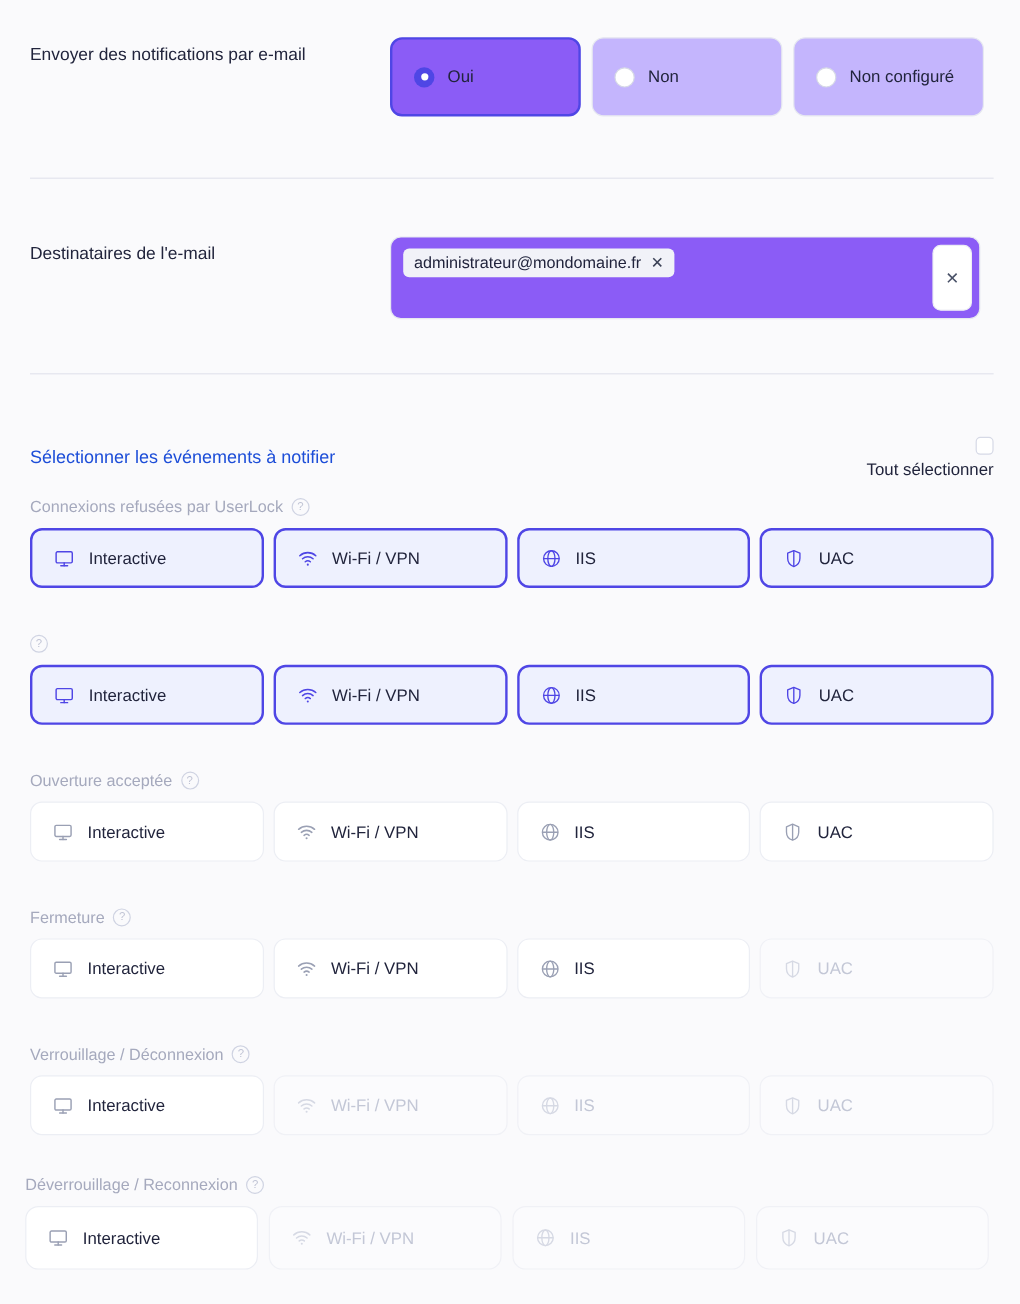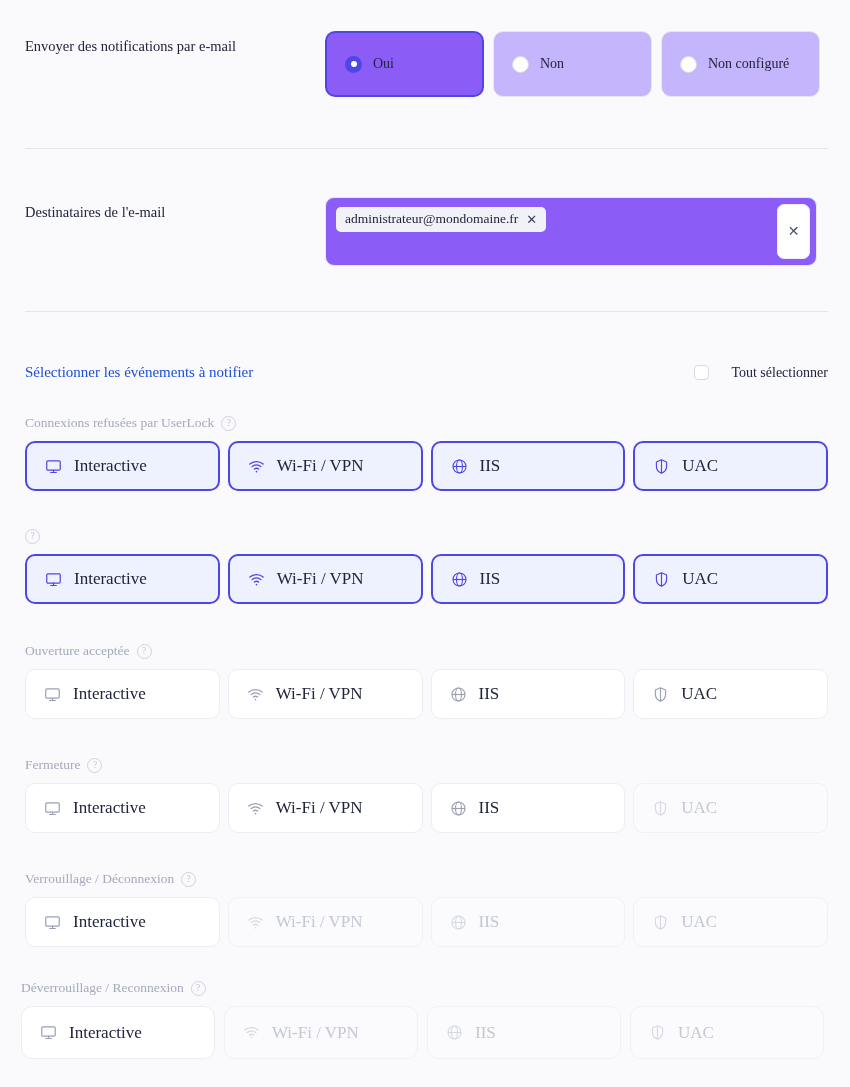--- a/index.html
+++ b/index.html
@@ -2,21 +2,21 @@
 <html><head>
 <meta charset="utf-8">
 <style>
   * { box-sizing: border-box; margin: 0; padding: 0; }
   html, body {
     width: 850px; height: 1087px;
     background: #fafafc;
     font-family: "Liberation Sans", sans-serif;
     -webkit-font-smoothing: antialiased;
   }
-  .page { position: relative; width: 850px; height: 1087px; overflow: hidden; font-family: Liberation Serif, serif; }
+  .page { position: relative; width: 850px; height: 1087px; overflow: hidden; }
 
   
   .field-row { position: absolute; display: flex; align-items: flex-start; }
   .field-label {
     font-size: 14.5px; color: #21243c; line-height: 1.3;
     width: 300px; flex: none; padding-top: 6px;
   }
 
   
   .radio-group { display: flex; gap: 9px; }
@@ -71,21 +71,21 @@
     display: flex; align-items: center; justify-content: center;
     color: #4a5268; font-size: 14px; cursor: pointer;
   }
 
   
   .section-head {
     position: absolute; left: 25px; top: 364px;
     width: 803px; display: flex; align-items: center; justify-content: space-between;
   }
   .section-title { font-size: 15px; color: #1d4ed8; }
-  .select-all { display: flex; align-items: flex-start; gap: 22px; cursor: pointer; }
+  .select-all { display: flex; align-items: flex-end; gap: 4px; cursor: pointer; flex-direction: column; }
   .checkbox {
     width: 15px; height: 15px; border: 1.4px solid #d6d9e6;
     border-radius: 4px; background: #fff; flex: none;
   }
   .select-all-label { font-size: 14px; color: #21243c; }
 
   .group { position: absolute; left: 25px; width: 803px; }
   .group-label {
     display: flex; align-items: center; gap: 7px;
     font-size: 13.5px; color: #a5a9bd; margin-bottom: 10px;
@@ -98,21 +98,21 @@
   }
 
   .chips { display: flex; gap: 8px; }
   .chip {
     width: 197px; height: 50px;
     border: 1px solid #eceef4; border-radius: 10px;
     background: #ffffff;
     display: flex; align-items: center; gap: 12px;
     padding: 0 18px; cursor: pointer;
   }
-  .chip .chip-label { font-size: 17px; color: #21243c; white-space: nowrap; }
+  .chip .chip-label { font-size: 14px; color: #21243c; white-space: nowrap; }
   .chip .ico { width: 17px; height: 17px; flex: none; color: #8b91a7; display:block; }
 
   .chip.on {
     border: 2px solid #4f46e5; background: #eef1fe;
   }
   .chip.on .ico { color: #4f46e5; }
   .chip.on .chip-label { color: #21243c; }
 
   .chip.off .ico { color: #9aa0b4; }
 

